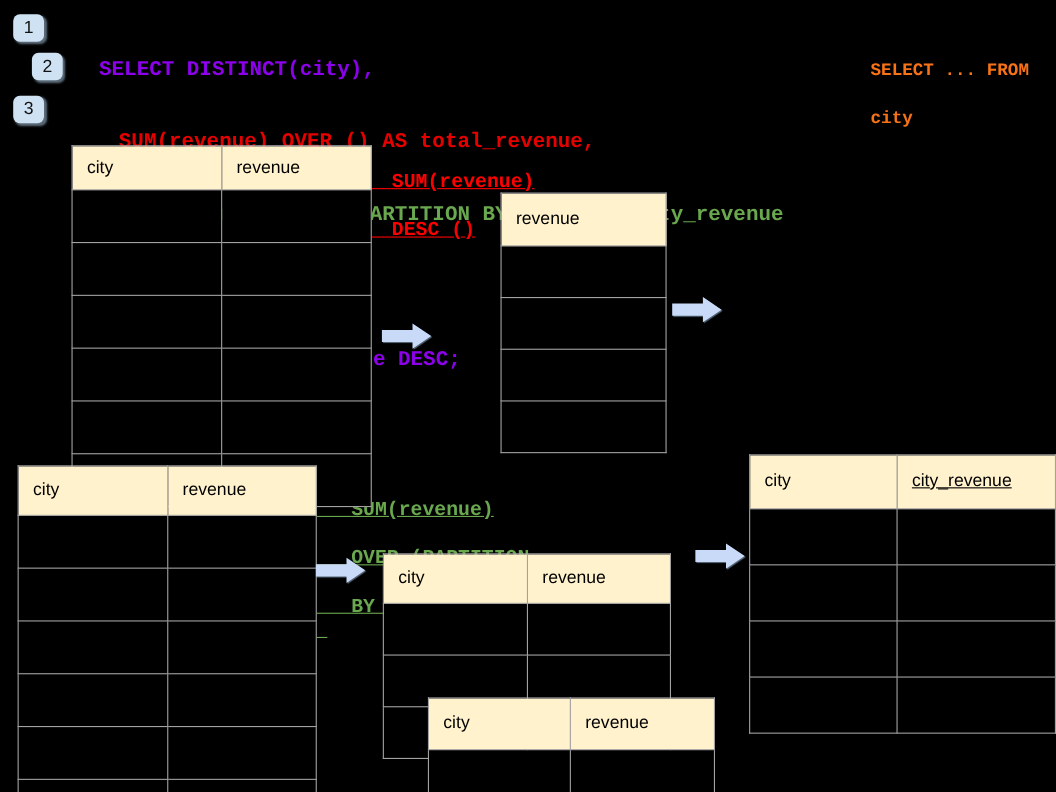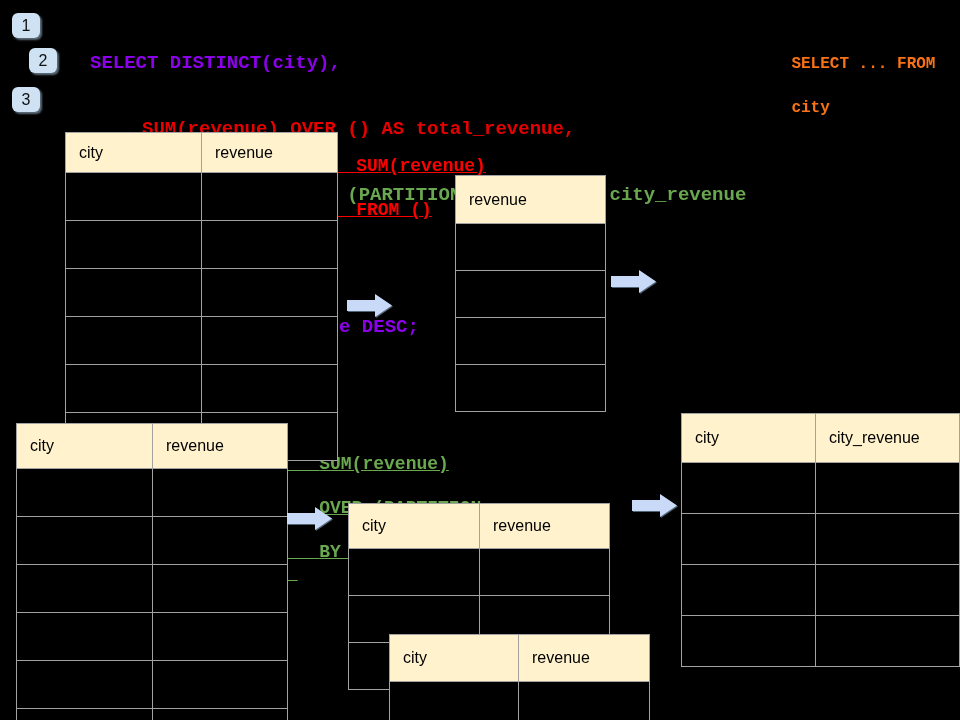--- a/index.html
+++ b/index.html
@@ -2,21 +2,21 @@
 <html><head>
 <meta charset="utf-8">
 <style>
   html,body{margin:0;padding:0;background:#000;}
   .stage{position:relative;width:960px;height:720px;background:#000;overflow:hidden;
          font-family:"Liberation Sans",sans-serif;}
 
   
   .code{position:absolute;left:90px;top:8px;font:700 19px/22px "Liberation Mono",monospace;white-space:pre;}
   .code .ln{display:block;}
-  .ind1{margin-left:52px;}
+  .ind1{margin-left:18px;}
   .ind2{margin-left:21px;}
   .c-purple{color:#8D00EC;}
   .c-red{color:#E60000;}
   .c-green{color:#6AA84F;}
 
   .note{position:absolute;left:753px;top:31px;font:700 16px/22px "Liberation Mono",monospace;
         color:#f97316;white-space:pre;}
 
   .label{position:absolute;font:700 18px/22px "Liberation Mono",monospace;white-space:pre;text-decoration:underline;}
   .label-total{left:313px;top:133px;color:#FF0000;}
@@ -36,21 +36,21 @@
   .tbl th,.tbl td{border:1px solid #A2A2A2;padding:3px;}
   .tbl th{background:#FFF2CC;color:#000;font:400 16px "Liberation Sans",sans-serif;
           text-align:left;padding-left:13px;}
   .tbl td{background:#000;}
 
   .t1{left:65px;top:132px;}  .t1 th{height:33px;} .t1 td{height:41px;} .t1 .c1{width:119px;} .t1 .c2{width:119px;}
   .t2{left:455px;top:175px;} .t2 th{height:41px;} .t2 td{height:40px;} .t2 .c1{width:133px;}
   .t3{left:16px;top:423px;}  .t3 th{height:38px;} .t3 td{height:41px;} .t3 .c1{width:119px;} .t3 .c2{width:118px;}
   .t4{left:348px;top:503px;} .t4 th{height:38px;} .t4 td{height:40px;} .t4 .c1{width:114px;} .t4 .c2{width:113px;}
   .t5{left:389px;top:634px;z-index:5;} .t5 th{height:40px;} .t5 td{height:41px;} .t5 .c1{width:112px;} .t5 .c2{width:114px;}
-  .t6{left:681px;top:413px;} .t6 th{height:42px;} .t6 td{height:44px;} .t6 .c1{width:135px;} .t6 .c2{width:134px;}
+  .t6{left:681px;top:413px;} .t6 th{height:42px;} .t6 td{height:44px;} .t6 .c1{width:135px;} .t6 .c2{width:134px;text-decoration:underline;}
 
   
   .arrow{position:absolute;width:46px;height:25px;
          filter:drop-shadow(1px 1.5px 0.5px rgba(95,115,135,.85));}
   .arrow svg{display:block;}
   .a1{left:347px;top:293px;}
   .a2{left:611px;top:269px;}
   .a3{left:287px;top:506px;}
   .a4{left:632px;top:493px;}
 </style>
@@ -71,21 +71,21 @@
     <span class="ln c-purple ind2">ORDER by city_revenue DESC;</span>
   </div>
 
   <div class="note">
     <span class="ln">SELECT ... FROM</span><br>
     <span class="ln">city</span>
   </div>
 
   <div class="label label-total">
     <span>SUM(revenue)</span><br>
-    <span>FROM ()</span>
+    <span>DESC ()</span>
   </div>
 
   <div class="label label-partition">
     <span>SUM(revenue)</span><br>
     <span>OVER (PARTITION</span><br>
     <span>BY city)</span>
   </div>
 
   <table class="tbl t1">
     <thead>

